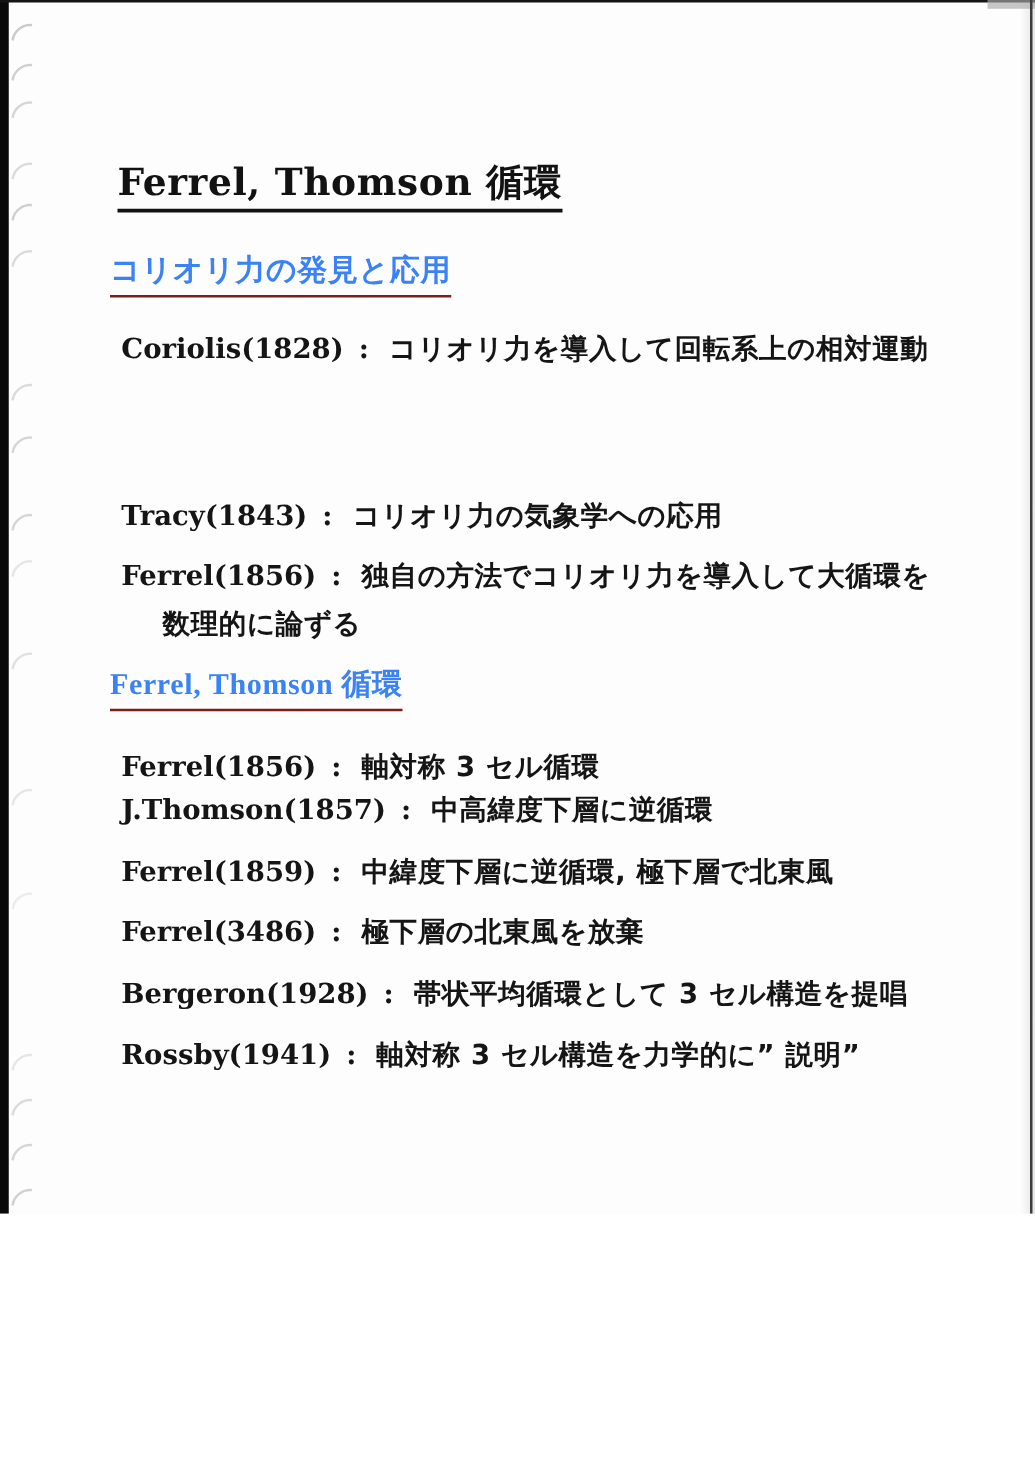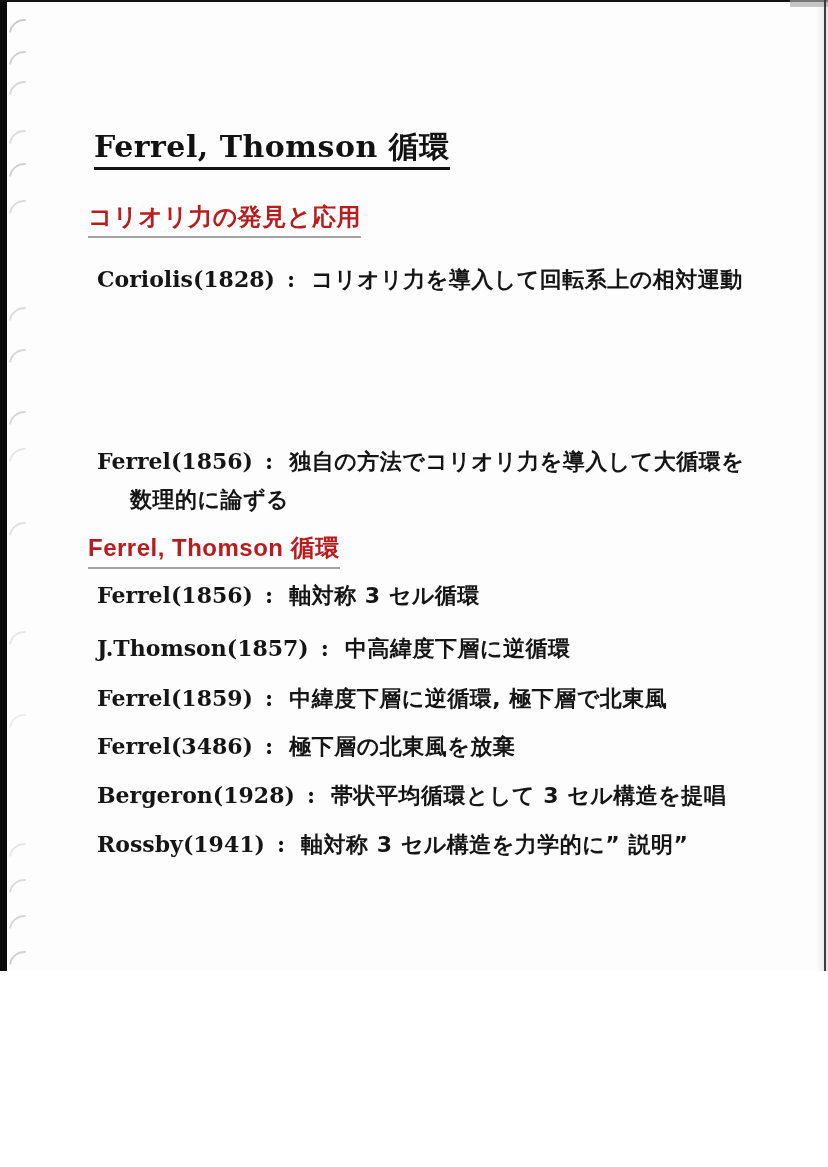--- a/index.html
+++ b/index.html
@@ -60,26 +60,26 @@
     font-weight: 700;
     font-size: 30px; line-height: 36px;
     color: #121212;
     padding-bottom: 2px;
     border-bottom: 3px solid #121212;
     white-space: nowrap;
     letter-spacing: .5px;
   }
   .heading {
     position: absolute; left: 88px;
-    font-family: Liberation Sans, sans-serif;
+    font-family: Liberation Serif, serif;
     font-weight: 700;
     font-size: 24px; line-height: 30px;
-    color: #b91c1c;
+    color: #3b82f6;
     padding-bottom: 4px;
-    border-bottom: 2px solid #a3a3a3;
+    border-bottom: 2px solid #7f1d1d;
     white-space: nowrap;
     letter-spacing: .5px;
   }
   .heading-1 { top: 202px; }
   .heading-2 { top: 533px; }
   .entry {
     position: absolute; left: 97px;
     font-size: 22px; line-height: 38px;
     color: #151515;
     white-space: nowrap;
@@ -121,29 +121,32 @@
 
   <div class="title">Ferrel, Thomson 循環</div>
 
   <div class="heading heading-1">コリオリ力の発見と応用</div>
 
   <div class="entry" style="top:260px">
     <span class="label">Coriolis(1828)</span><span class="colon">:</span><span class="jp">コリオリ力を導入して回転系上の相対運動</span>
   </div>
 
 
+  <div class="entry" style="top:394px">
+    <span class="label">Tracy(1843)</span><span class="colon">:</span><span class="jp">コリオリ力の気象学への応用</span>
+  </div>
 
   <div class="entry" style="top:442px">
     <span class="label">Ferrel(1856)</span><span class="colon">:</span><span class="jp">独自の方法でコリオリ力を導入して大循環を</span>
     <div class="cont">数理的に論ずる</div>
   </div>
 
   <div class="heading heading-2">Ferrel, Thomson 循環</div>
 
-  <div class="entry" style="top:576px">
+  <div class="entry" style="top:595px">
     <span class="label">Ferrel(1856)</span><span class="colon">:</span><span class="jp">軸対称 3 セル循環</span>
   </div>
 
   <div class="entry" style="top:629px">
     <span class="label">J.Thomson(1857)</span><span class="colon">:</span><span class="jp">中高緯度下層に逆循環</span>
   </div>
 
   <div class="entry" style="top:679px">
     <span class="label">Ferrel(1859)</span><span class="colon">:</span><span class="jp">中緯度下層に逆循環, 極下層で北東風</span>
   </div>

